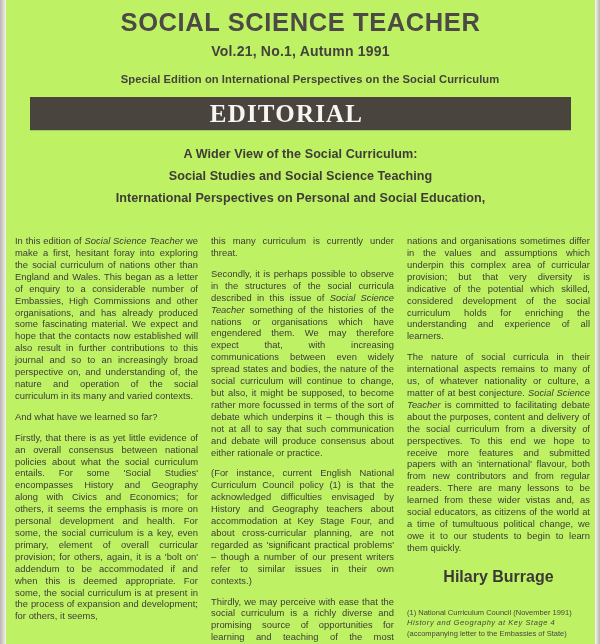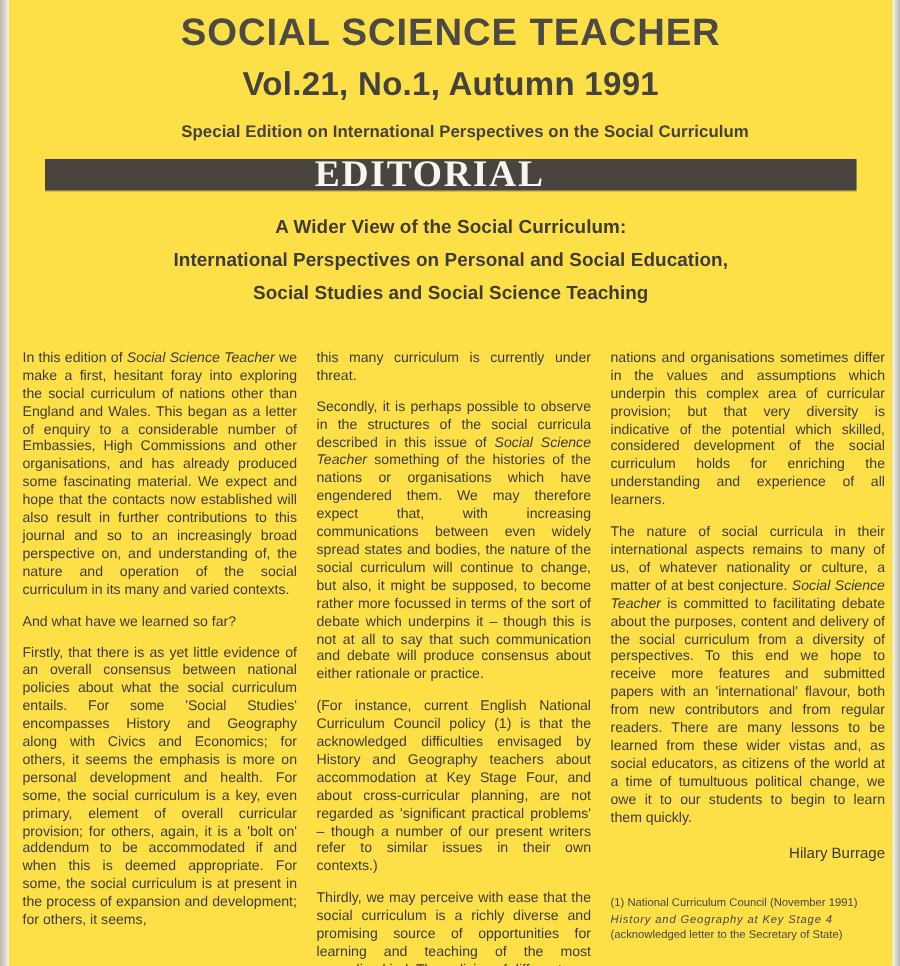--- a/index.html
+++ b/index.html
@@ -24,38 +24,38 @@
   }
   .scan-edge-right {
     position: absolute;
     right: 0; top: 0;
     width: 4px; height: 644px;
     background: linear-gradient(to left, #b4b2ac 0%, #d2cfc9 50%, #eceae5 100%);
   }
   .page {
     position: absolute;
     left: 6px; right: 5px; top: 0; bottom: 0;
-    background: #fde047;
+    background: #bef264;
   }
 
   
   .masthead {
     padding-top: 9px;
     text-align: center;
   }
   .journal-title {
     font-size: 25.5px;
     font-weight: bold;
     letter-spacing: 0.6px;
     color: #4d4a46;
     line-height: 1.06;
     margin: 0;
   }
   .issue-line {
-    font-size: 22px;
+    font-size: 14px;
     font-weight: bold;
     color: #45423e;
     letter-spacing: 0.2px;
     margin: 8px 0 12px 0;
     line-height: 1.1;
   }
   .special-edition {
     font-size: 11.2px;
     font-weight: bold;
     color: #46433f;
@@ -63,21 +63,21 @@
     letter-spacing: 0.05px;
     padding-left: 19px;
   }
 
   
   .banner-wrap {
     margin-top: 12px;
     padding: 0 24px 0 24px;
   }
   .banner {
-    height: 21px;
+    height: 33px;
     background: #4a443f;
     background-image: linear-gradient(to bottom, #524b46 0%, #484views 0%, #4a443f 40%, #433d39 100%);
     display: flex;
     align-items: center;
     justify-content: center;
     box-shadow: 0 1px 0 rgba(120,116,110,0.35);
   }
   .banner-text {
     font-family: "Liberation Serif", serif;
     font-weight: bold;
@@ -123,23 +123,23 @@
     color: #3e3b38;
     letter-spacing: 0.02px;
     -webkit-hyphens: none;
     hyphens: none;
   }
   .col p:last-child { margin-bottom: 0; }
   .col p i, .col p em {
     font-style: italic;
   }
   .byline {
-    text-align: right;
-    font-size: 10px;
-    font-weight: normal;
+    text-align: center;
+    font-size: 16px;
+    font-weight: bold;
     color: #3b3936;
     margin-top: 14px;
   }
   .footnote {
     margin-top: 22px;
     font-size: 7.5px;
     line-height: 10.4px;
     color: #494541;
     text-align: justify;
   }
@@ -164,22 +164,22 @@
   </div>
 
   <div class="banner-wrap">
     <div class="banner" style="background: rgb(74, 68, 63);">
       <span class="banner-text" style="color: rgb(246, 245, 242);">EDITORIAL</span>
     </div>
   </div>
 
   <div class="headline">
     <div>A Wider View of the Social Curriculum:</div>
+    <div>Social Studies and Social Science Teaching</div>
     <div>International Perspectives on Personal and Social Education,</div>
-    <div>Social Studies and Social Science Teaching</div>
   </div>
 
   <div class="columns">
 
     <div class="col">
       <p><span>In this edition of </span><i>Social Science Teacher</i><span> we make a first, hesitant foray into exploring the social curriculum of nations other than England and Wales. This began as a letter of enquiry to a considerable number of Embassies, High Commissions and other organisations, and has already produced some fascinating material. We expect and hope that the contacts now established will also result in further contributions to this journal and so to an increasingly broad perspective on, and understanding of, the nature and operation of the social curriculum in its many and varied contexts.</span></p>
       <p>And what have we learned so far?</p>
       <p>Firstly, that there is as yet little evidence of an overall consensus between national policies about what the social curriculum entails. For some 'Social Studies' encompasses History and Geography along with Civics and Economics; for others, it seems the emphasis is more on personal development and health. For some, the social curriculum is a key, even primary, element of overall curricular provision; for others, again, it is a 'bolt on' addendum to be accommodated if and when this is deemed appropriate. For some, the social curriculum is at present in the process of expansion and development; for others, it seems,</p>
     </div>
 
@@ -190,18 +190,18 @@
       <p>Thirdly, we may perceive with ease that the social curriculum is a richly diverse and promising source of opportunities for learning and teaching of the most rewarding kind. The policies of different</p>
     </div>
 
     <div class="col">
       <p>nations and organisations sometimes differ in the values and assumptions which underpin this complex area of curricular provision; but that very diversity is indicative of the potential which skilled, considered development of the social curriculum holds for enriching the understanding and experience of all learners.</p>
       <p><span>The nature of social curricula in their international aspects remains to many of us, of whatever nationality or culture, a matter of at best conjecture. </span><i>Social Science Teacher</i><span> is committed to facilitating debate about the purposes, content and delivery of the social curriculum from a diversity of perspectives. To this end we hope to receive more features and submitted papers with an 'international' flavour, both from new contributors and from regular readers. There are many lessons to be learned from these wider vistas and, as social educators, as citizens of the world at a time of tumultuous political change, we owe it to our students to begin to learn them quickly.</span></p>
       <div class="byline">Hilary Burrage</div>
       <div class="footnote">
         <span class="fn-line">(1) National Curriculum Council (November 1991)</span>
         <span class="fn-line fn-title">History and Geography at Key Stage 4</span>
-        <span class="fn-line">(acknowledged letter to the Secretary of State)</span>
+        <span class="fn-line">(accompanying letter to the Embassies of State)</span>
       </div>
     </div>
 
   </div>
 </div>
 
 </body></html>

